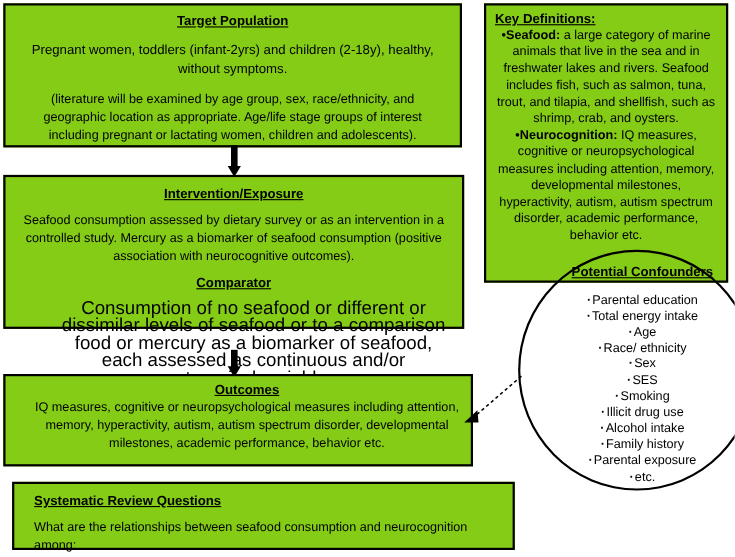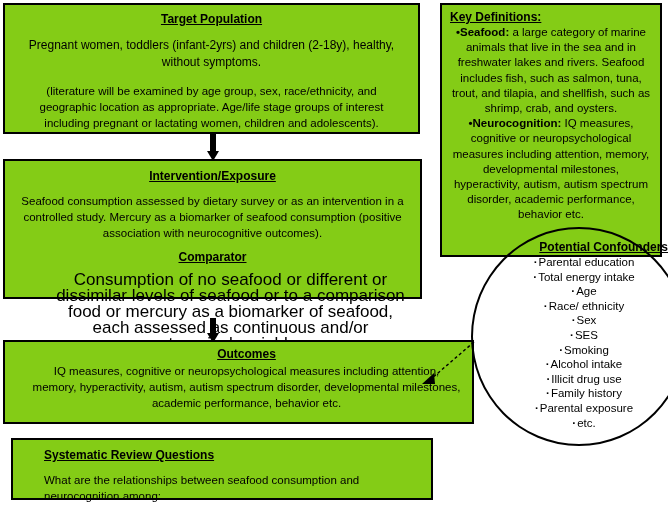--- a/index.html
+++ b/index.html
@@ -85,44 +85,44 @@
   #intervention-box .p2 {
     font-size: 17px;
     line-height: 16px;
     margin-left: 36px;
   }
 
   
   #outcomes-box {
     left: 3px;
     top: 340px;
-    width: 471px;
+    width: 427px;
     height: 84px;
     padding: 5px 10px 0 26px;
   }
   #outcomes-box .heading {
     font-size: 12px;
     margin-bottom: 2px;
   }
   #outcomes-box .p1 {
     font-size: 11.5px;
     line-height: 16px;
   }
   #outcomes-box .p2 {
     font-size: 11.5px;
     line-height: 16px;
   }
 
   
   #questions-box {
     left: 11px;
     top: 438px;
-    width: 422px;
+    width: 457px;
     height: 62px;
-    padding: 8px 14px 0 31px;
+    padding: 8px 14px 0 18px;
   }
   #questions-box .heading {
     font-size: 12px;
     text-align: left;
     margin-bottom: 10px;
   }
   #questions-box .q-text {
     font-size: 11.5px;
     line-height: 16px;
     text-align: left;
@@ -166,22 +166,22 @@
     background: transparent;
   }
   #confounders-content {
     position: absolute;
     left: 500px;
     top: 240px;
     width: 168px;
   }
   #confounders-content .heading {
     font-size: 12px;
-    text-align: right;
-    margin-bottom: 1px;
+    text-align: center;
+    margin-bottom: 12px;
   }
   #confounders-content ul {
     list-style: none;
     margin: 0;
     padding: 0;
   }
   #confounders-content li {
     font-size: 11.5px;
     line-height: 14.6px;
     text-align: center;
@@ -261,21 +261,21 @@
   <div id="confounders-content">
     <span class="heading">Potential Confounders</span>
     <ul>
       <li>Parental education</li>
       <li>Total energy intake</li>
       <li>Age</li>
       <li>Race/ ethnicity</li>
       <li>Sex</li>
       <li>SES</li>
       <li>Smoking</li>
+      <li>Illicit drug use</li>
       <li>Alcohol intake</li>
-      <li>Illicit drug use</li>
       <li>Family history</li>
       <li>Parental exposure</li>
       <li>etc.</li>
     </ul>
   </div>
 
 </div>
 
 </body></html>

